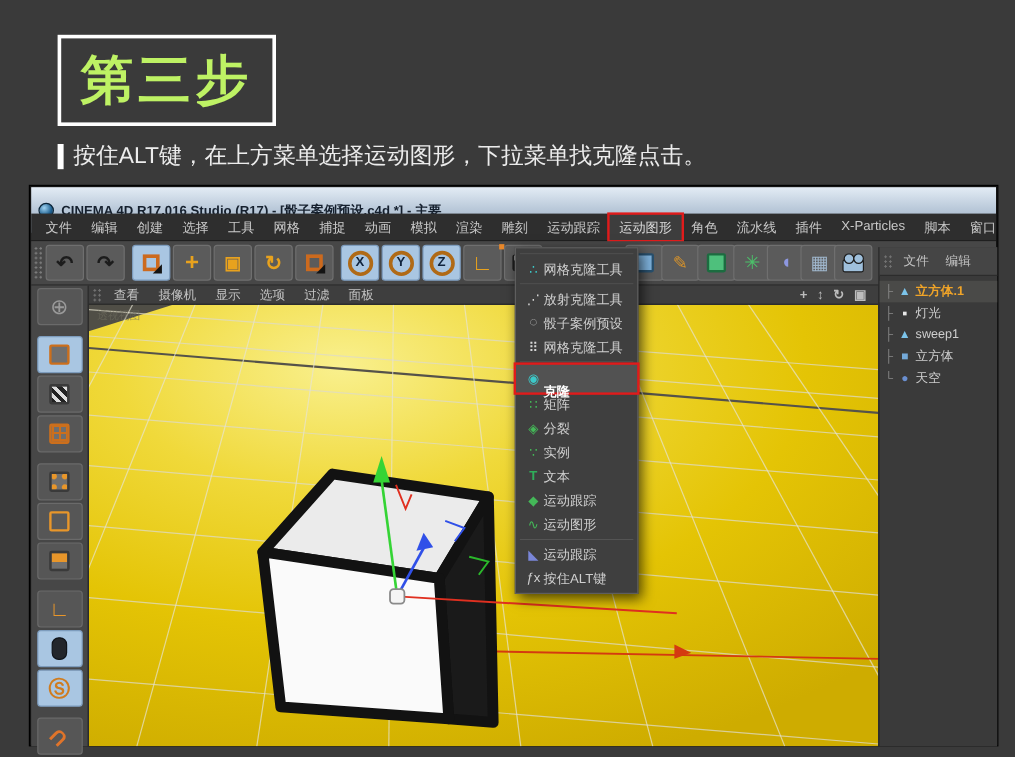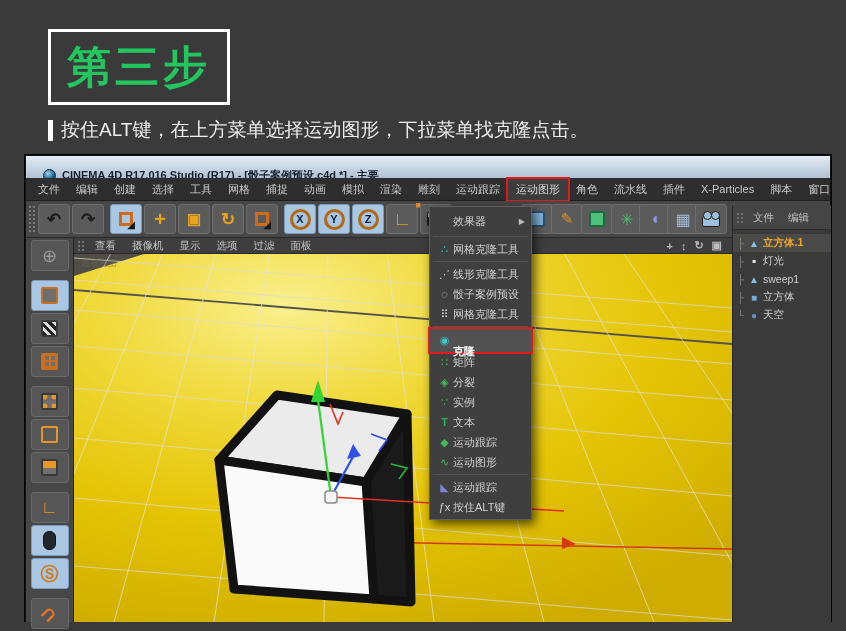--- a/index.html
+++ b/index.html
@@ -8,34 +8,34 @@
     background:#3a3a3a;
     font-family:"Liberation Sans", sans-serif;
     position:relative;
     overflow:hidden;
   }
   
   .step-box{
     position:absolute; left:48px; top:29px; width:182px; height:76px;
     border:3px solid #fff; display:flex; align-items:center; justify-content:center;
   }
-  .step-box span{ color:#22c55e; font-size:44px; font-weight:bold; letter-spacing:4px; }
+  .step-box span{ color:#bef264; font-size:44px; font-weight:bold; letter-spacing:4px; }
   .instr{ position:absolute; left:48px; top:117px; display:flex; align-items:center; }
   .instr .bar{ width:5px; height:21px; background:#fff; margin-right:8px; }
   .instr .txt{ color:#ececec; font-size:19px; }
 
   
   .win{
     position:absolute; left:25px; top:155px; width:806px; height:466px;
     background:#2e2e2e; border:1px solid #141414; box-shadow:0 0 0 1px #000;
   }
   .titlebar{
     position:absolute; left:0; top:0; width:100%; height:38px;
     background:linear-gradient(#e3ecf5 0%, #bcCBdb 45%, #93a7bc 100%);
-    display:flex; align-items:center; padding-left:17px;
+    display:flex; align-items:center; padding-left:6px;
   }
   .c4d-logo{ width:13px; height:13px; border-radius:50%;
     background:radial-gradient(circle at 35% 30%, #9fd3f2, #1d5e8e 60%, #0c2c46);
     border:1px solid #0a2438; margin-right:6px; flex:0 0 auto; }
   .titlebar .ttl{ font-size:11px; color:#15202e; font-weight:bold; white-space:nowrap; }
 
   .menubar{
     position:absolute; left:0; top:22px; width:100%; height:23px;
     background:#2e2e2e; border-bottom:1px solid #1f1f1f;
     display:flex; align-items:center; padding-left:4px;
@@ -371,34 +371,29 @@
         <polyline points="297,180 313,186 305,197" fill="none" stroke="#3050e8" stroke-width="1.6"></polyline>
         <polyline points="317,210 333,214 325,225" fill="none" stroke="#2bb82b" stroke-width="1.6"></polyline>
         <rect x="251" y="237" width="12" height="12" rx="3" fill="#f5f5f5" stroke="#8a8a8a" stroke-width="1.5"></rect>
       </g>
 
       <text x="7" y="12" font-size="9" fill="#6e6c5e" opacity="0.65" font-family="Liberation Sans, sans-serif"><tspan>透视视图</tspan></text>
     </svg>
   </div>
 
   <div class="dropdown">
-    <div class="dd-row first">
-      <span class="dd-ico"></span>
-      <span class="dd-label">效果器</span>
-      <span class="dd-sub">▶</span>
-    </div>
     <div class="dd-sep"></div>
     <div class="dd-row">
       <span class="dd-ico" style="color:#3cc8c8">∴</span>
       <span class="dd-label">网格克隆工具</span>
     </div>
     <div class="dd-sep"></div>
     <div class="dd-row">
       <span class="dd-ico" style="color:#d8d8d8">⋰</span>
-      <span class="dd-label">线形克隆工具</span>
+      <span class="dd-label">放射克隆工具</span>
     </div>
     <div class="dd-row">
       <span class="dd-ico" style="color:#d8d8d8">◌</span>
       <span class="dd-label">骰子案例预设</span>
     </div>
     <div class="dd-row">
       <span class="dd-ico" style="color:#d8d8d8">⠿</span>
       <span class="dd-label">网格克隆工具</span>
     </div>
     <div class="dd-sep"></div>

